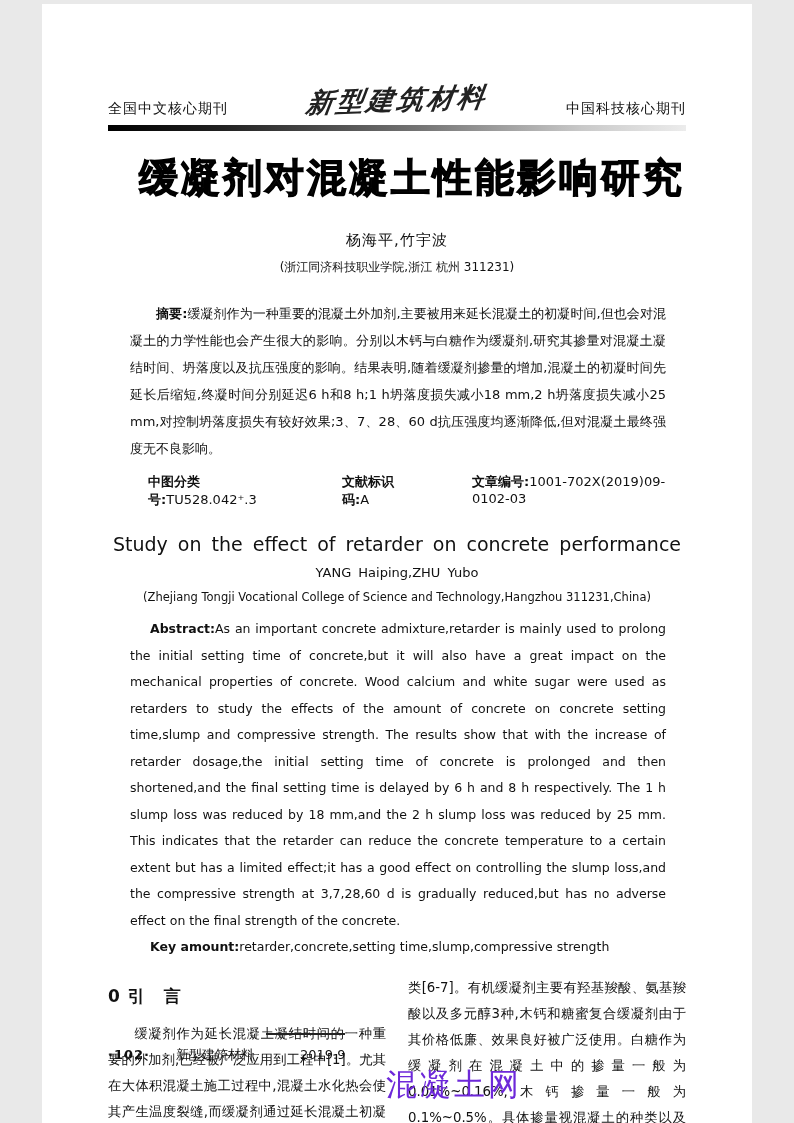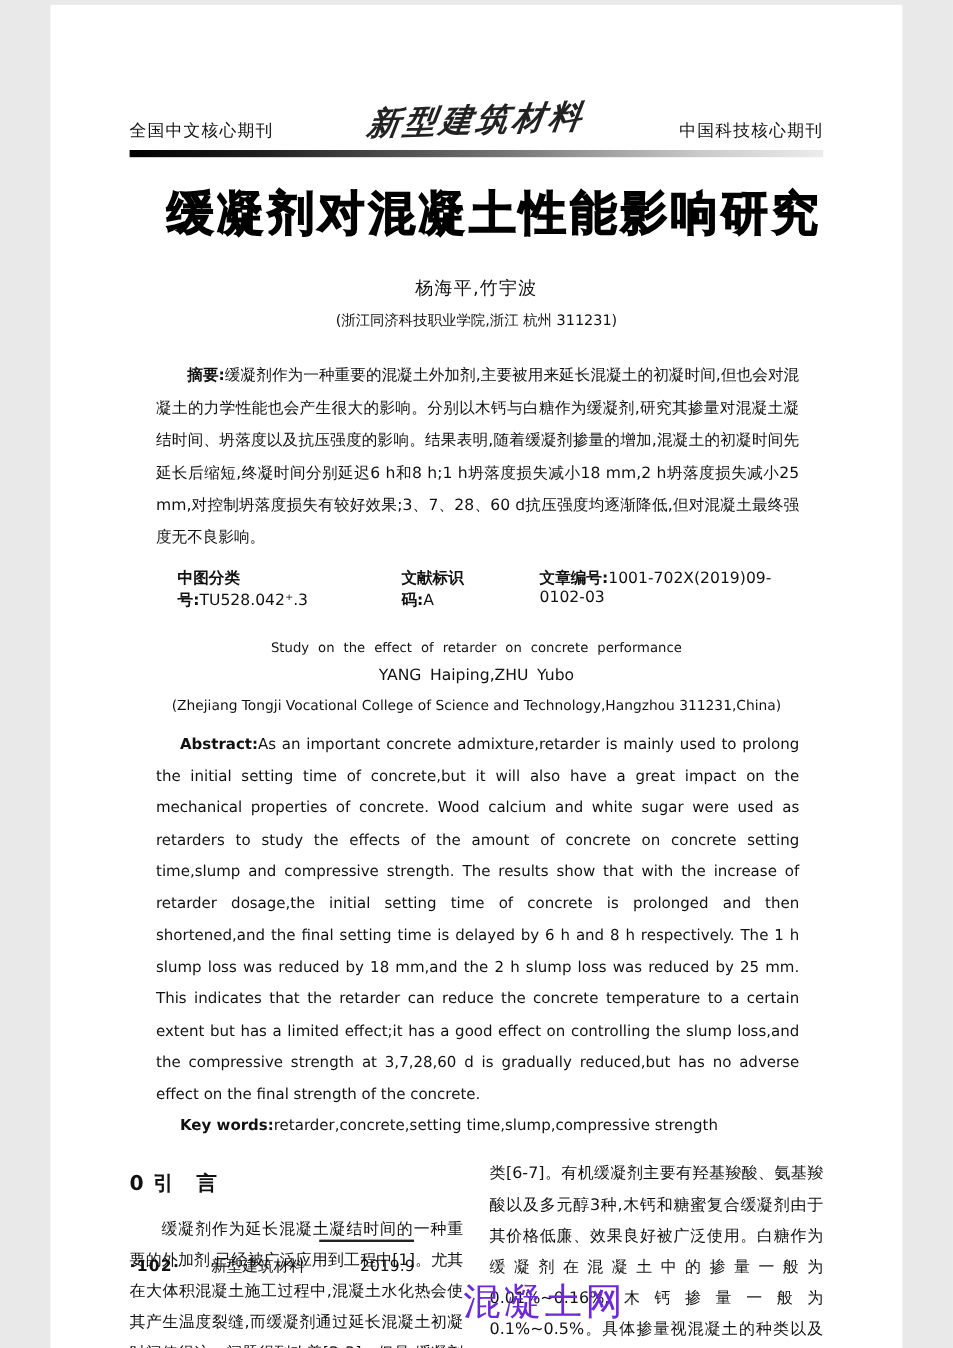--- a/index.html
+++ b/index.html
@@ -20,25 +20,25 @@
            background:linear-gradient(to right,#000 0%,#222 20%,#777 55%,#c9c9c9 82%,#ececec 100%); }
   
   .title { text-align:center; margin-top:20px; font-size:39px; font-weight:900;
            letter-spacing:3px;padding-left:30px; -webkit-text-stroke:1.2px #000; }
   .authors { text-align:center; margin-top:26px; font-size:15px; letter-spacing:1px; }
   .affil  { text-align:center; margin-top:9px; font-size:12px; }
   
   .front { margin:24px 86px 0 88px; }
   .cn-abs { font-size:13px; line-height:27px; text-align:justify; text-indent:2em; margin:0; }
   .kw-line  { font-size:13px; margin-top:7px; padding-left:16px; }
-  .clc-row  { display:flex; gap:46px; font-size:13px; margin-top:11px; padding-left:18px; }
+  .clc-row  { display:flex; gap:68px; font-size:13px; margin-top:11px; padding-left:18px; }
   .lbl { font-weight:bold; }
   
   .en-center { text-align:center; margin-top:24px; }
-  .en-title  { font-size:11px; word-spacing:4px; }
+  .en-title  { font-size:19px; word-spacing:4px; }
   .en-auth   { font-size:13px; margin-top:10px; word-spacing:3px; }
   .en-affil  { font-size:11.5px; margin-top:10px; }
   .en-abs { margin:12px 86px 0 88px; font-size:12.5px; line-height:26.5px;
             text-align:justify; text-indent:1.6em; }
   .en-kw  { margin:0 86px 0 88px; font-size:12.5px; line-height:26.5px; padding-left:1.6em; }
   
   .cols { display:flex; gap:22px; margin:14px 66px 0 66px; }
   .col  { width:320px; font-size:13.3px; line-height:26px; text-align:justify; }
   .h1 { font-size:17px; font-weight:bold; margin:8px 0 12px 0; letter-spacing:1px; }
   .col p { margin:0; }
@@ -78,21 +78,21 @@
       <span><span class="lbl">文章编号:</span><span>1001-702X(2019)09-0102-03</span></span>
     </div>
   </div>
 
   <div class="en-center">
     <div class="en-title">Study on the effect of retarder on concrete performance</div>
     <div class="en-auth">YANG Haiping,ZHU Yubo</div>
     <div class="en-affil">(Zhejiang Tongji Vocational College of Science and Technology,Hangzhou 311231,China)</div>
   </div>
   <p class="en-abs"><span class="lbl">Abstract:</span><span>As an important concrete admixture,retarder is mainly used to prolong the initial setting time of concrete,but it will also have a great impact on the mechanical properties of concrete. Wood calcium and white sugar were used as retarders to study the effects of the amount of concrete on concrete setting time,slump and compressive strength. The results show that with the increase of retarder dosage,the initial setting time of concrete is prolonged and then shortened,and the final setting time is delayed by 6 h and 8 h respectively. The 1 h slump loss was reduced by 18 mm,and the 2 h slump loss was reduced by 25 mm. This indicates that the retarder can reduce the concrete temperature to a certain extent but has a limited effect;it has a good effect on controlling the slump loss,and the compressive strength at 3,7,28,60 d is gradually reduced,but has no adverse effect on the final strength of the concrete.</span></p>
-  <div class="en-kw"><span class="lbl">Key words:</span><span>retarder,concrete,setting time,slump,compressive strength</span></div>
+  <div class="en-kw"><span class="lbl">Key amount:</span><span>retarder,concrete,setting time,slump,compressive strength</span></div>
 
   <div class="cols">
     <div class="col">
       <div class="h1">0 引　言</div>
       <p class="ind">缓凝剂作为延长混凝土凝结时间的一种重要的外加剂,已经被广泛应用到工程中[1]。尤其在大体积混凝土施工过程中,混凝土水化热会使其产生温度裂缝,而缓凝剂通过延长混凝土初凝时间使得这一问题得到改善[2-3]。但是,缓凝剂除了延长混凝土的初凝时间,还会影响混凝土的力学性能,有研究表明,缓凝剂添加量不当时,会极大地影响混凝土的坍落度、抗折以及抗压强度[4-5]。</p>
 
     </div>
     <div class="col">
       <p>类[6-7]。有机缓凝剂主要有羟基羧酸、氨基羧酸以及多元醇3种,木钙和糖蜜复合缓凝剂由于其价格低廉、效果良好被广泛使用。白糖作为缓凝剂在混凝土中的掺量一般为0.01%~0.16%,木钙掺量一般为0.1%~0.5%。具体掺量视混凝土的种类以及其它环境因素而定[8]。有机缓凝剂中,特别是各种羟基羧酸及其盐类,如:柠檬酸、葡萄糖酸及其盐制备而成的缓凝剂,往往与促凝剂或速凝剂一起复合使用,糖蜜、白糖属于此类有机溶剂,木钙属于无机缓凝剂,无机缓凝剂包括:硫酸盐、磷酸盐等,作用机理在于在水泥粒子表面形成难溶性膜,阻碍水泥水化过程。本试验分别以木钙与白糖作为缓凝剂,研究其掺量对混凝土凝结时间、坍落度以及抗压强度的影响。</p>
 

